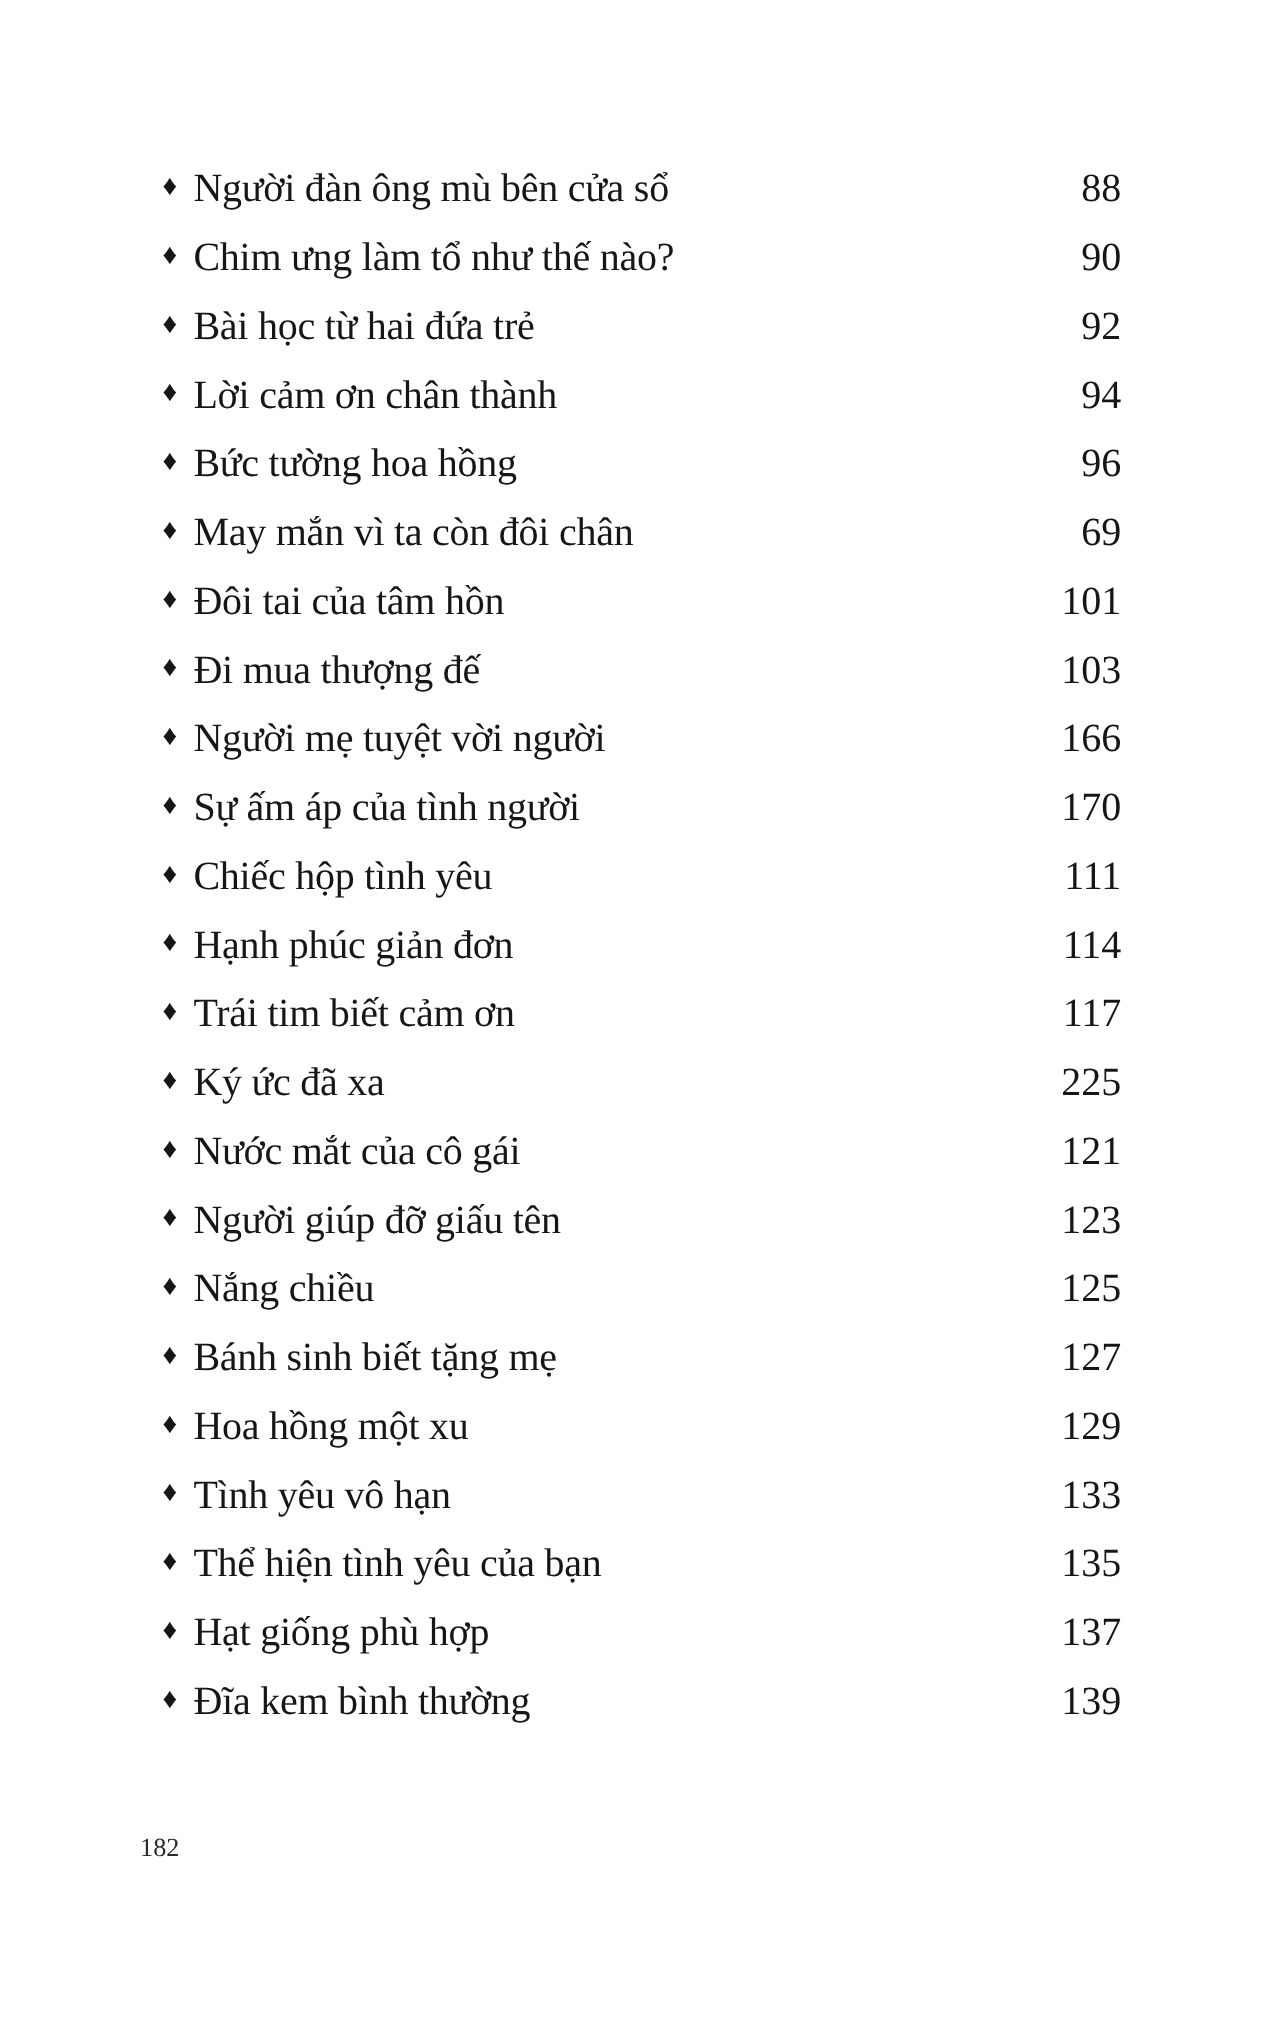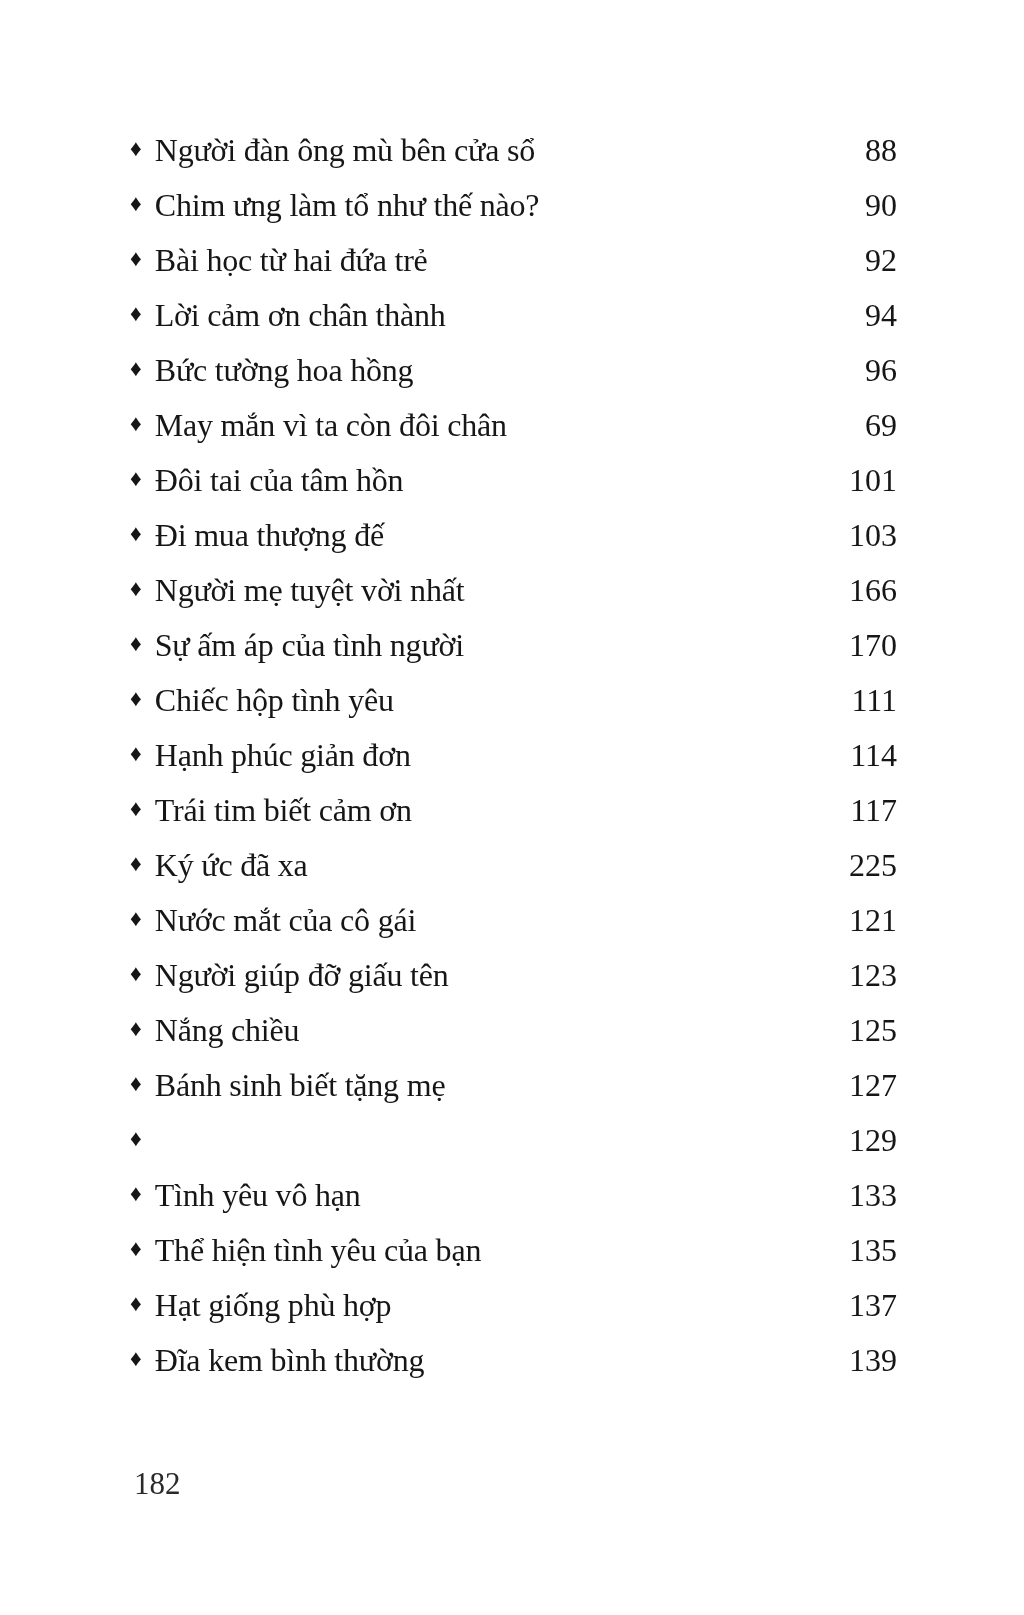--- a/index.html
+++ b/index.html
@@ -49,23 +49,23 @@
   }
   .title {
     letter-spacing: -0.2px;
   }
   .pagenum {
     font-size: 32px;
     text-align: right;
   }
   .footer {
     position: absolute;
-    left: 134px;
+    left: 112px;
     top: 1466px;
-    font-size: 31px;
+    font-size: 21px;
     color: #2a2a2a;
   }
 </style>
 </head>
 <body>
 
 <div class="page">
   <div class="toc" id="toc">
   <div class="toc-row">
     <span class="title-group">
@@ -127,21 +127,21 @@
     <span class="title-group">
       <span class="bullet">♦</span>
       <span class="title">Đi mua thượng đế</span>
     </span>
     <span class="pagenum">103</span>
   </div>
 
   <div class="toc-row">
     <span class="title-group">
       <span class="bullet">♦</span>
-      <span class="title">Người mẹ tuyệt vời nhất</span>
+      <span class="title">Người mẹ tuyệt vời người</span>
     </span>
     <span class="pagenum">166</span>
   </div>
 
   <div class="toc-row">
     <span class="title-group">
       <span class="bullet">♦</span>
       <span class="title">Sự ấm áp của tình người</span>
     </span>
     <span class="pagenum">170</span>
@@ -207,20 +207,21 @@
     <span class="title-group">
       <span class="bullet">♦</span>
       <span class="title">Bánh sinh biết tặng mẹ</span>
     </span>
     <span class="pagenum">127</span>
   </div>
 
   <div class="toc-row">
     <span class="title-group">
       <span class="bullet">♦</span>
+      <span class="title">Hoa hồng một xu</span>
     </span>
     <span class="pagenum">129</span>
   </div>
 
   <div class="toc-row">
     <span class="title-group">
       <span class="bullet">♦</span>
       <span class="title">Tình yêu vô hạn</span>
     </span>
     <span class="pagenum">133</span>

